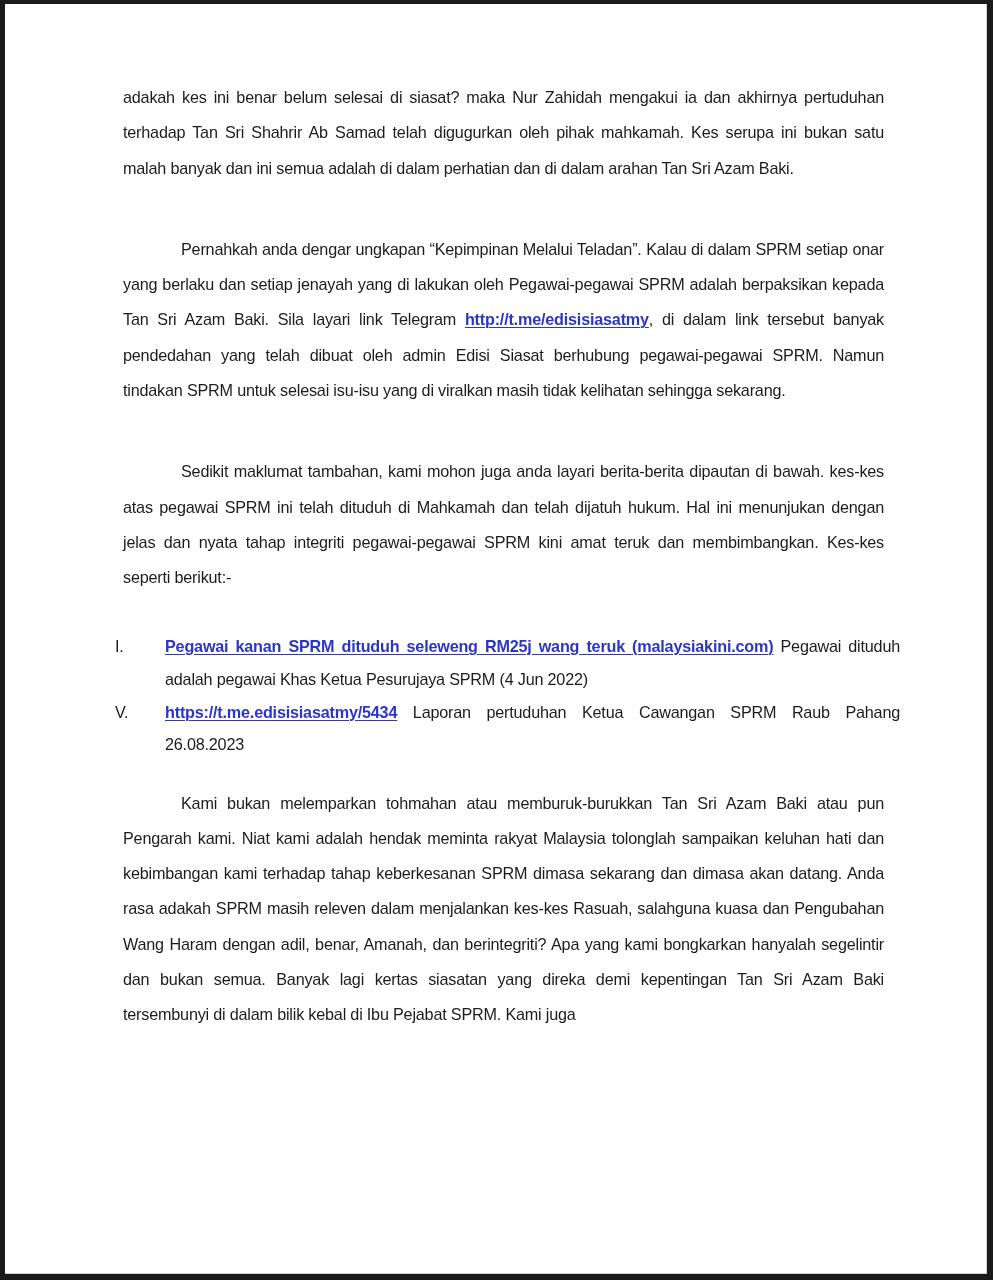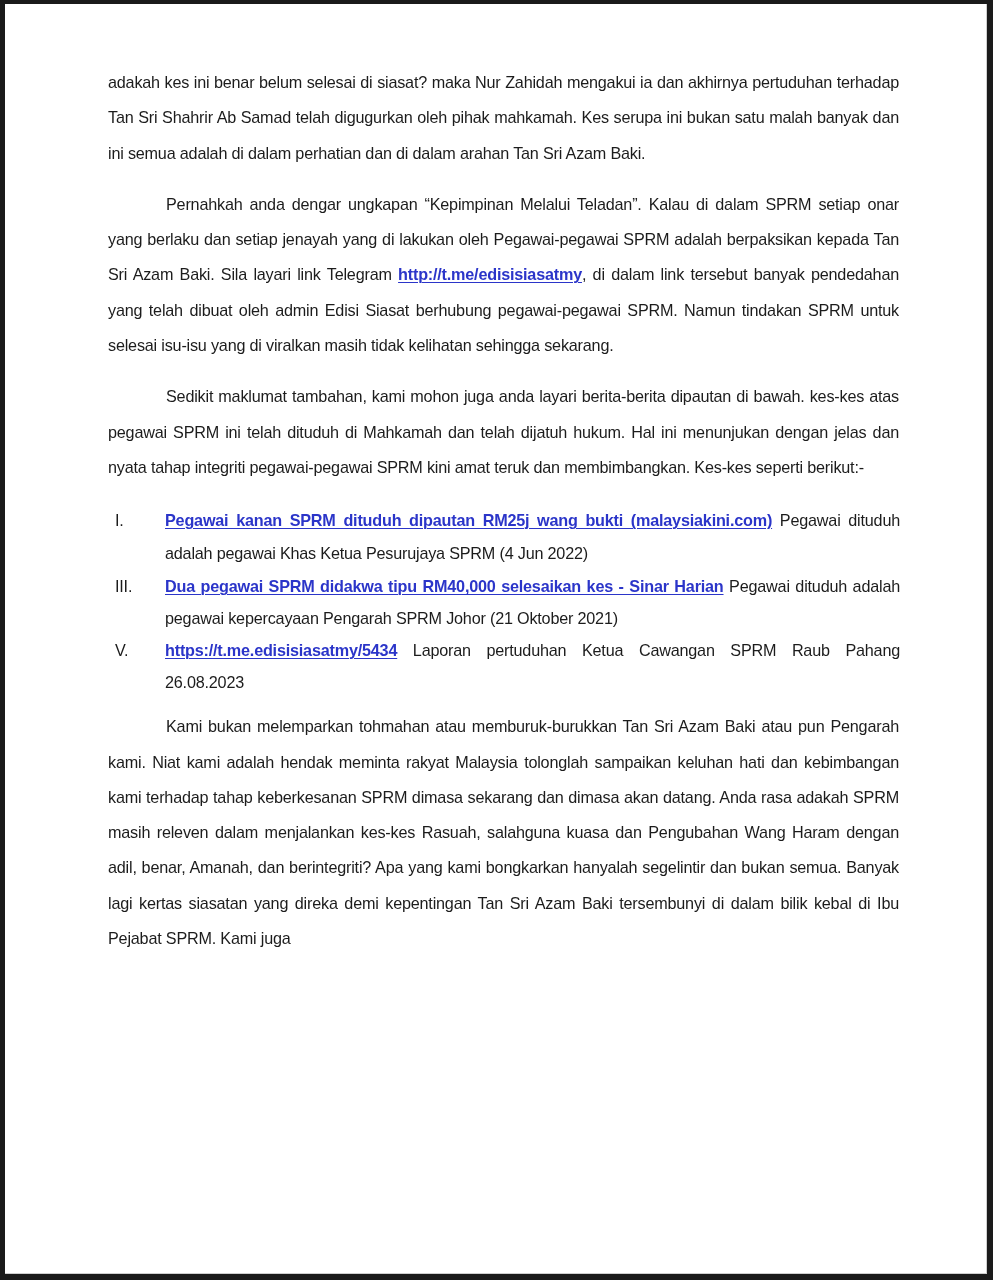--- a/index.html
+++ b/index.html
@@ -20,21 +20,21 @@
   .content {
     position: absolute;
     left: 102px; top: 60px;
     width: 793px;
     font-family: "Liberation Sans", sans-serif;
     font-size: 16.2px;
     color: #1c1c1c;
     letter-spacing: -0.2px;
   }
   p {
-    margin: 1px;
+    margin: 16px;
     text-align: justify;
     line-height: 35.3px;
   }
   p.indent { text-indent: 58px; }
   .gap { height: 14px; }
   .gap-s { height: 18px; }
   a.link {
     color: #2b35c9;
     text-decoration: underline;
     text-decoration-thickness: 1px;
@@ -74,25 +74,21 @@
 
     <div class="gap"></div>
 
     <p class="indent">Sedikit maklumat tambahan, kami mohon juga anda layari berita-berita dipautan di bawah. kes-kes atas pegawai SPRM ini telah dituduh di Mahkamah dan telah dijatuh hukum. Hal ini menunjukan dengan jelas dan nyata tahap integriti pegawai-pegawai SPRM kini amat teruk dan membimbangkan.  Kes-kes seperti berikut:-</p>
 
     <div class="gap-s"></div>
 
     <ol class="cases">
       <li>
         <span class="num">I.</span>
-        <span class="body-text"><a class="link" href="#">Pegawai kanan SPRM dituduh dipautan RM25j wang bukti (malaysiakini.com)</a><span> Pegawai dituduh adalah pegawai Khas Ketua Pesurujaya SPRM (4 Jun 2022)</span></span>
-      </li>
-      <li class="tight">
-        <span class="num">III.</span>
-        <span class="body-text"><a class="link" href="#">Dua pegawai SPRM didakwa tipu RM40,000 selesaikan kes - Sinar Harian</a><span> Pegawai dituduh adalah pegawai kepercayaan Pengarah SPRM Johor (21 Oktober 2021)</span></span>
+        <span class="body-text"><a class="link" href="#">Pegawai kanan SPRM dituduh seleweng RM25j wang teruk (malaysiakini.com)</a><span> Pegawai dituduh adalah pegawai Khas Ketua Pesurujaya SPRM (4 Jun 2022)</span></span>
       </li>
       <li class="tight">
         <span class="num">V.</span>
         <span class="body-text"><a class="link" href="#">https://t.me.edisisiasatmy/5434</a><span> Laporan pertuduhan Ketua Cawangan SPRM Raub Pahang 26.08.2023</span></span>
       </li>
     </ol>
 
     <div class="gap-s" style="height:10px"></div>
 
     <p class="indent">Kami bukan melemparkan tohmahan atau memburuk-burukkan Tan Sri Azam Baki atau pun Pengarah kami. Niat kami adalah hendak meminta rakyat Malaysia tolonglah sampaikan keluhan hati dan kebimbangan kami terhadap tahap keberkesanan SPRM dimasa sekarang dan dimasa akan datang. Anda rasa adakah SPRM masih releven dalam menjalankan kes-kes Rasuah, salahguna kuasa dan Pengubahan Wang Haram dengan adil, benar, Amanah, dan berintegriti? Apa yang kami bongkarkan hanyalah segelintir dan bukan semua. Banyak lagi kertas siasatan yang direka demi kepentingan Tan Sri Azam Baki tersembunyi di dalam bilik kebal di Ibu Pejabat SPRM. Kami juga</p>

